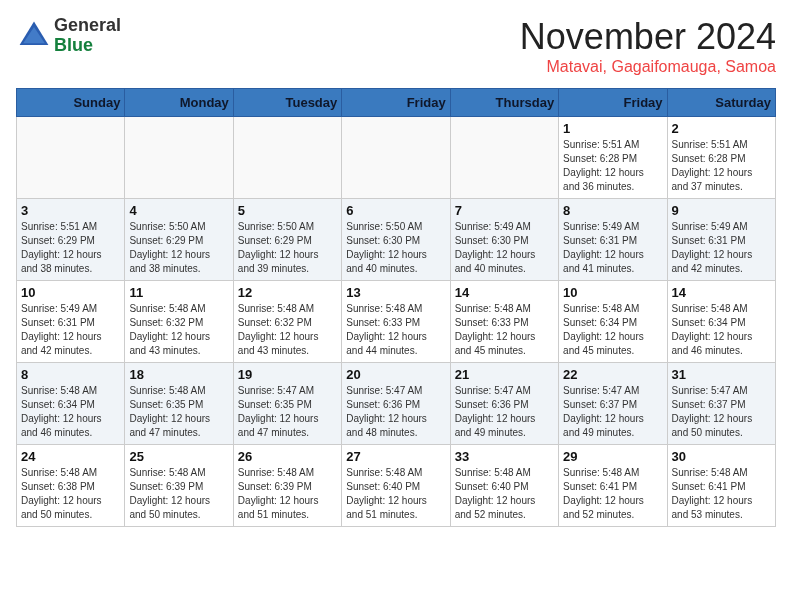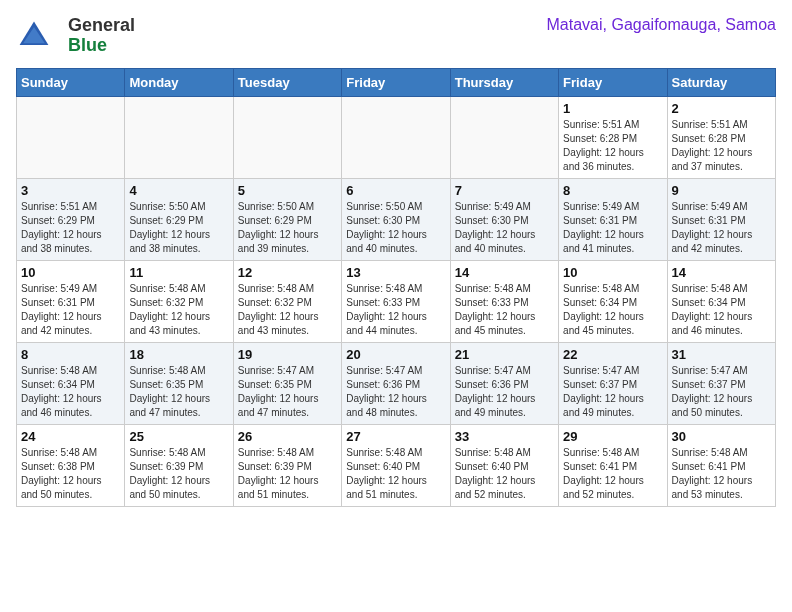--- a/index.html
+++ b/index.html
@@ -12,21 +12,21 @@
     }
     .header {
       display: flex;
       align-items: flex-start;
       justify-content: space-between;
       margin-bottom: 12px;
     }
     .logo {
       display: flex;
       align-items: center;
-      gap: 16px;
+      gap: 2px;
     }
     .logo-text {
       font-size: 18px;
       font-weight: bold;
       line-height: 1.1;
     }
     .logo-general { color: #333; }
     .logo-blue { color: #15803d; }
     .logo-icon {
       width: 36px;
@@ -35,32 +35,32 @@
     .title-block {
       text-align: right;
     }
     .month-title {
       font-size: 36px;
       font-weight: normal;
       color: #222;
     }
     .subtitle {
       font-size: 16px;
-      color: #6d28d9;
+      color: #ef4444;
     }
     .calendar {
       width: 100%;
       border-collapse: collapse;
       font-size: 11px;
     }
     .calendar th {
       background: #3a7abf;
-      color: #ffffff;
+      color: #0f172a;
       padding: 6px 4px;
-      text-align: left;
+      text-align: right;
       font-size: 13px;
       font-weight: bold;
       border: 1px solid #2a5da0;
     }
     .calendar td {
       border: 1px solid #ccc;
       vertical-align: top;
       padding: 4px;
       width: calc(100% / 7);
       min-height: 80px;
@@ -95,20 +95,21 @@
     <svg class="logo-icon" viewBox="0 0 40 40">
       <polygon points="20,4 36,30 4,30" fill="#2a5db0"></polygon>
       <polygon points="20,10 32,28 8,28" fill="#5a9ae0" opacity="0.5"></polygon>
     </svg>
     <div class="logo-text">
       <div class="logo-general">General</div>
       <div class="logo-blue">Blue</div>
     </div>
   </div>
   <div class="title-block">
+    <div class="month-title">November 2024</div>
     <div class="subtitle">Matavai, Gagaifomauga, Samoa</div>
   </div>
 </div>
 
 <table class="calendar">
   <thead>
     <tr>
     <th>Sunday</th>
         <th>Monday</th>
         <th>Tuesday</th>

